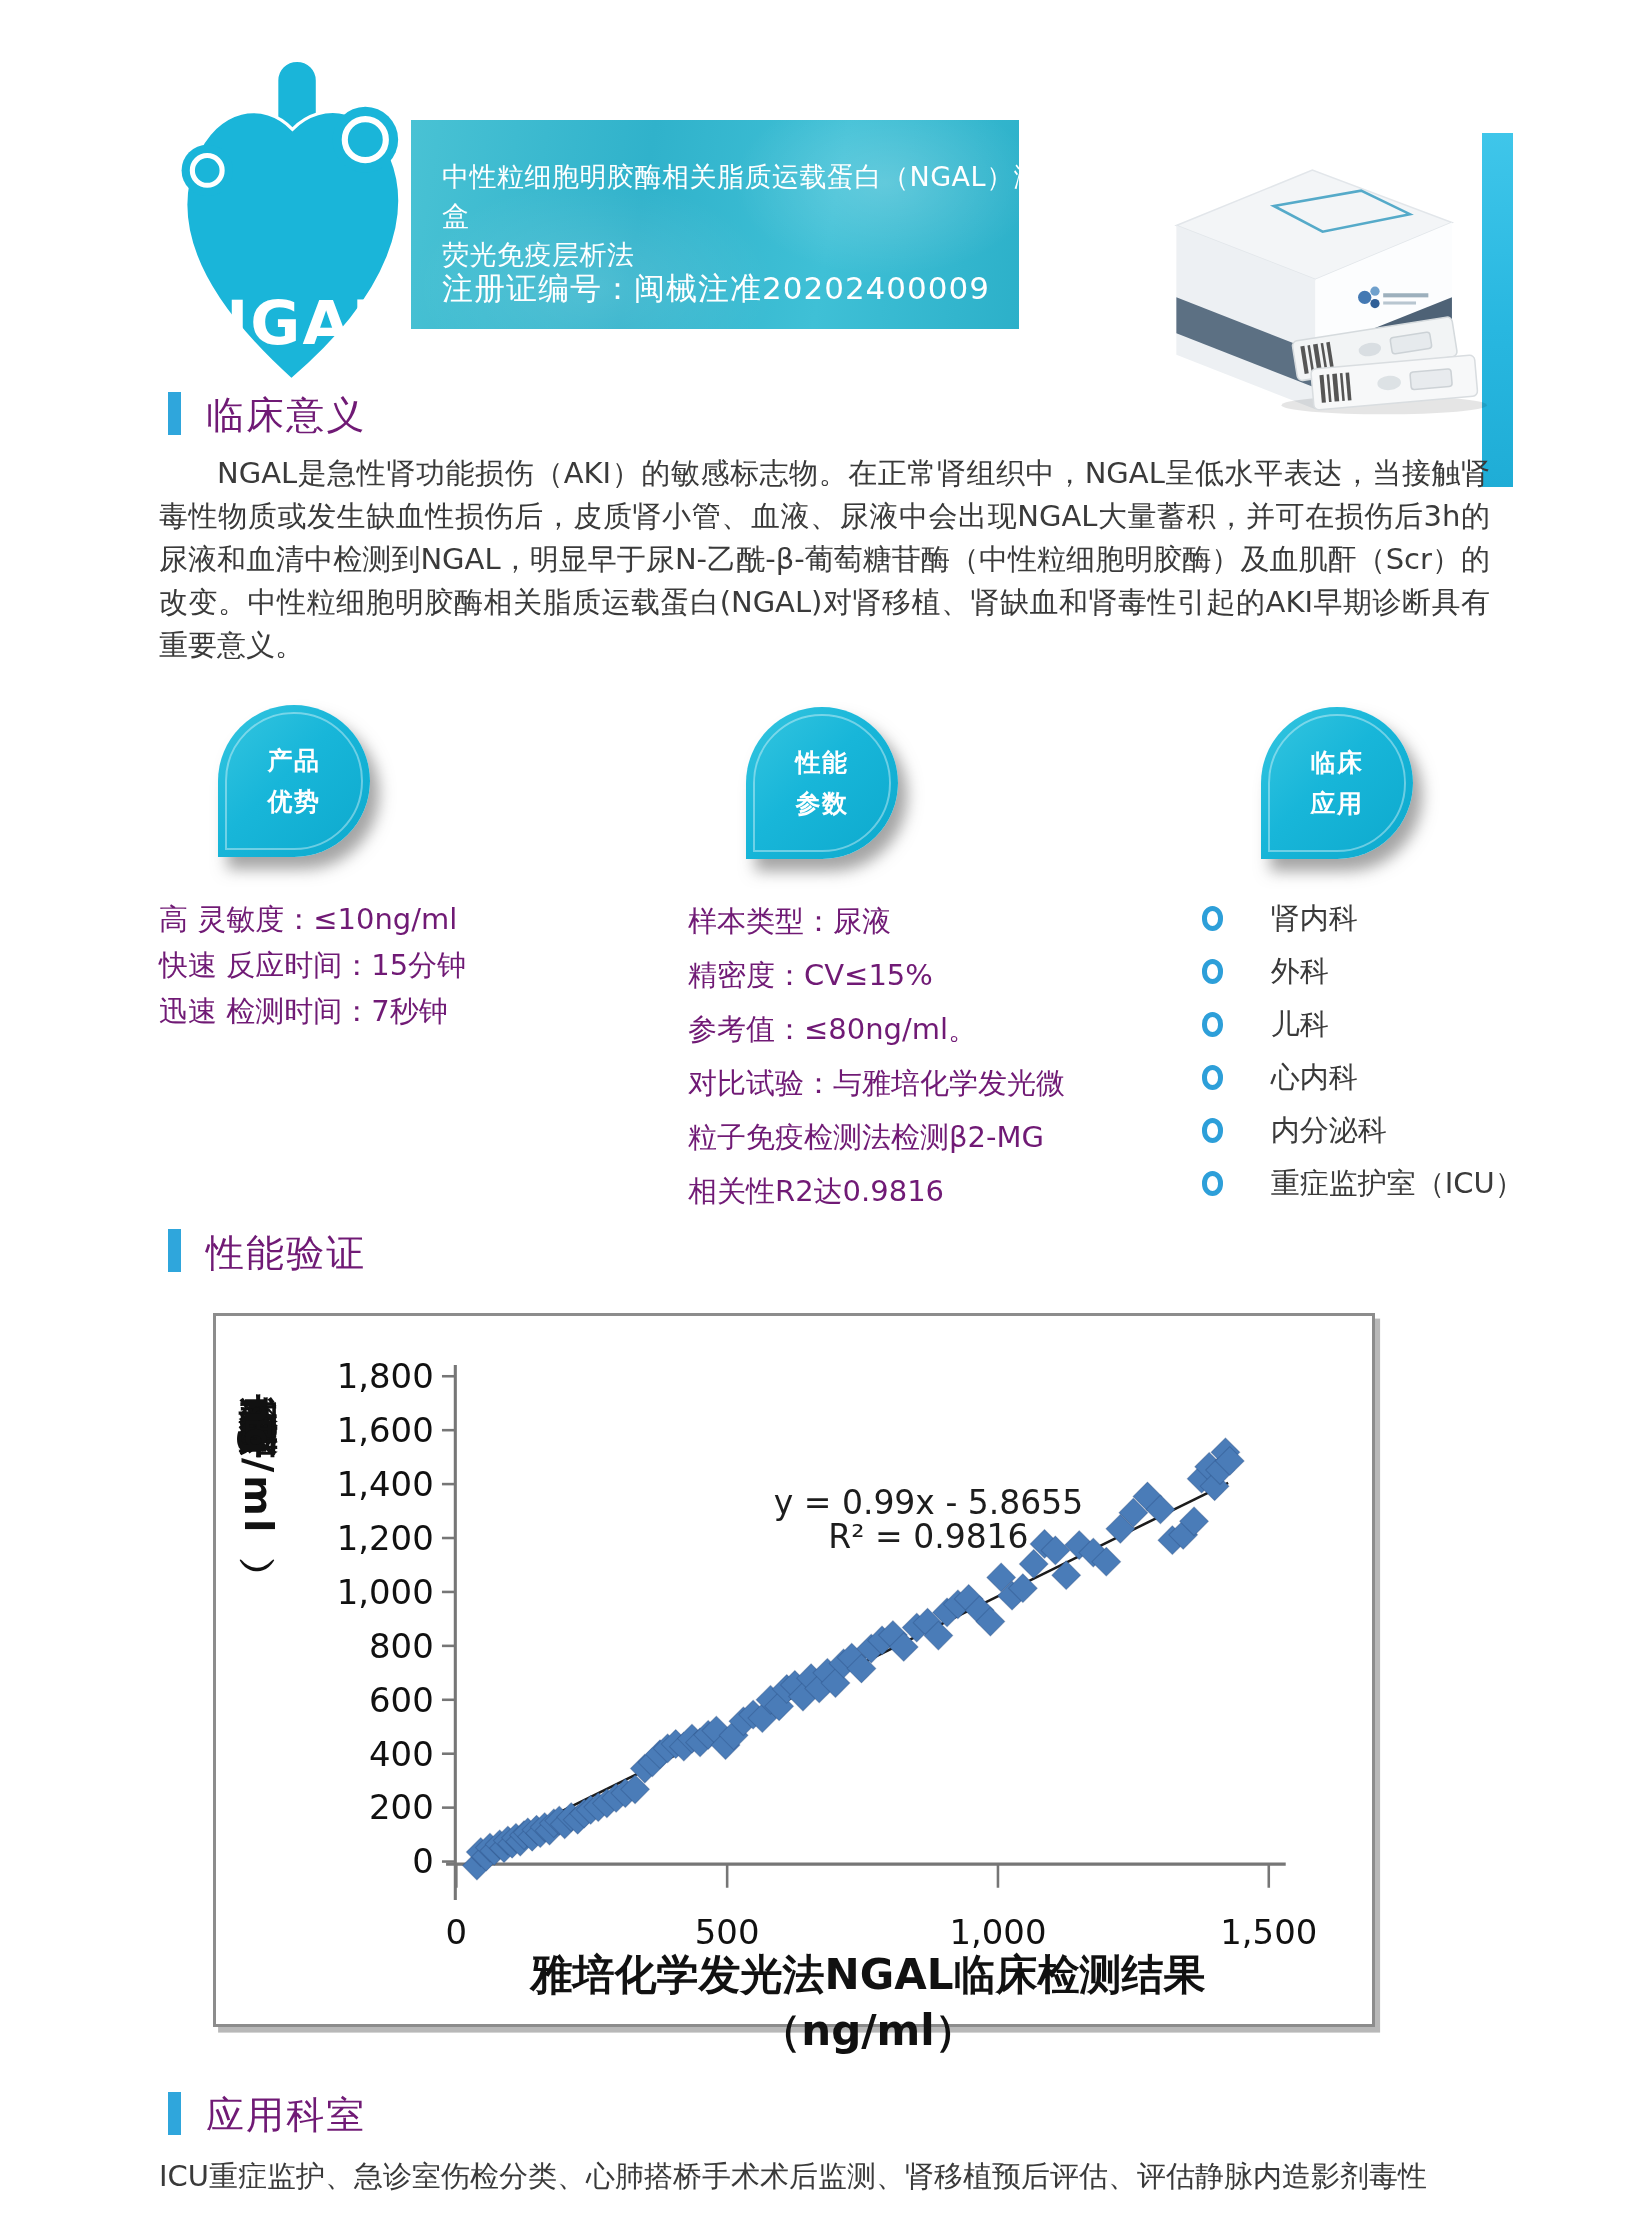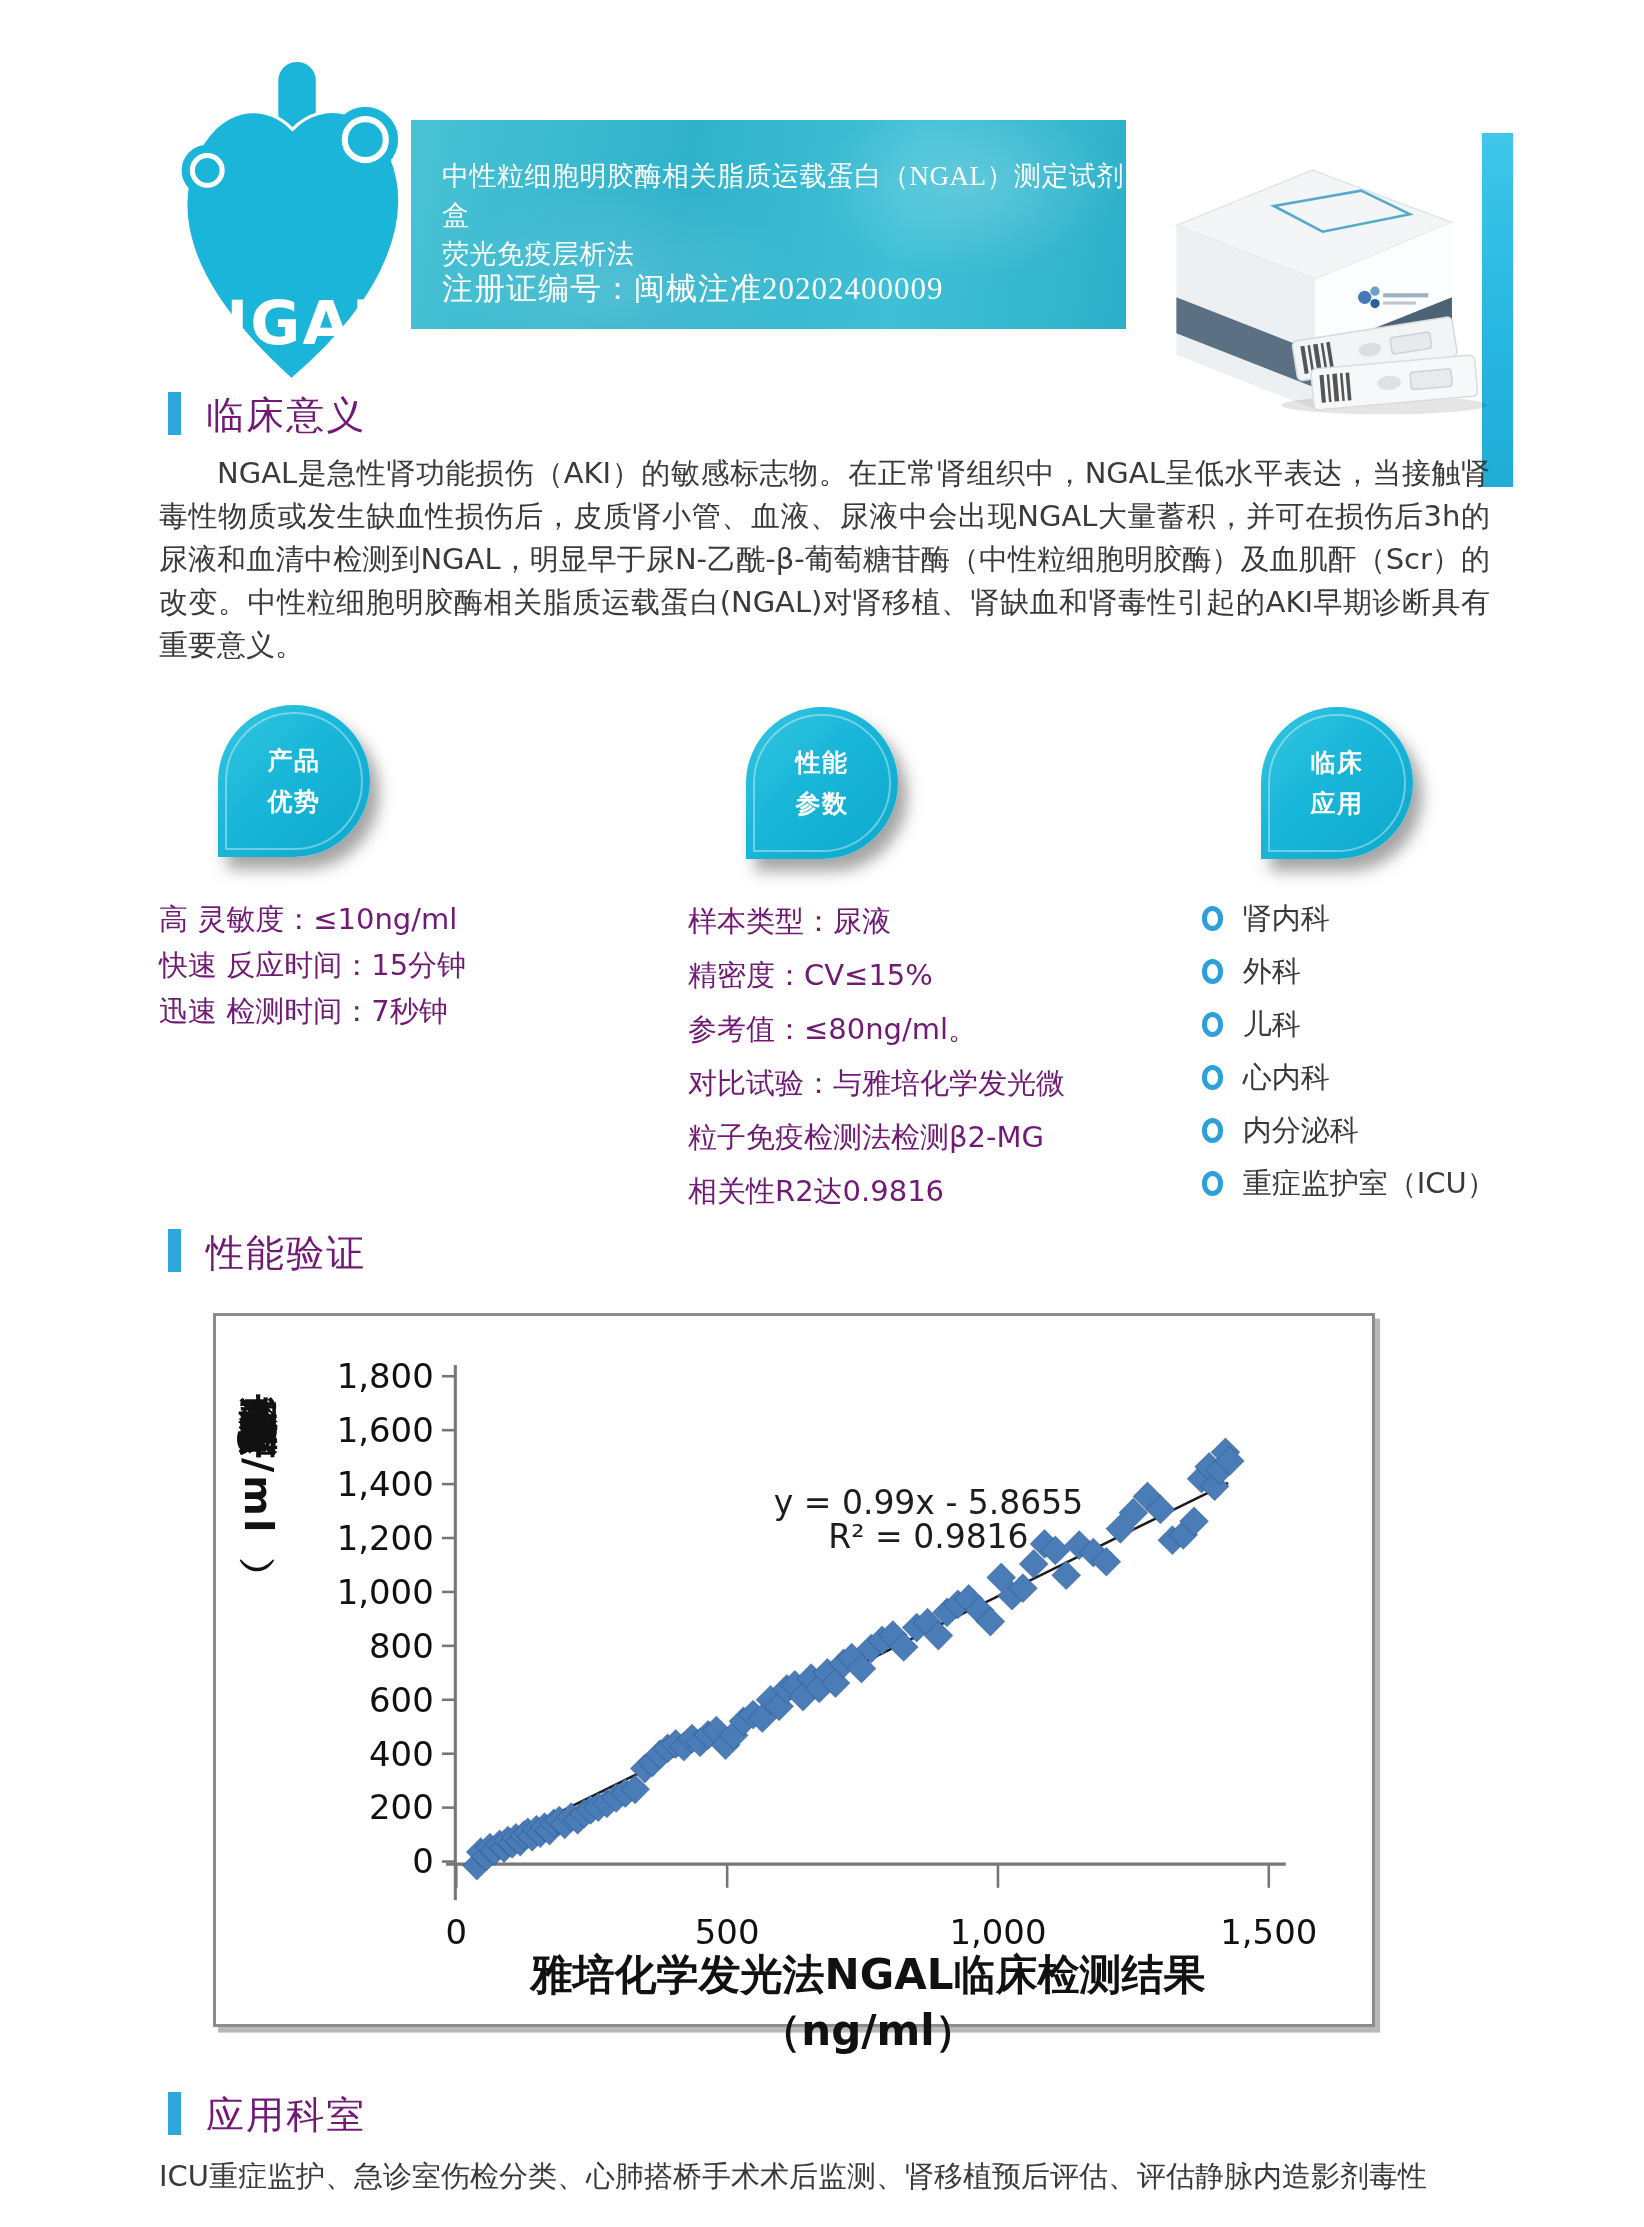--- a/index.html
+++ b/index.html
@@ -1,26 +1,25 @@
 <!DOCTYPE html>
 <html style="font-size:8.2px"><head>
 <meta charset="utf-8">
 <style>
   html,body{margin:0;padding:0;background:#ffffff;}
   body{font-family:"DejaVu Sans","Liberation Sans",sans-serif;color:#3a3a3a;}
   .page{position:relative;width:1644px;height:2227px;background:#ffffff;overflow:hidden;}
   .abs{position:absolute;}
 
   
-  .banner{left:411px;top:120px;width:715px;height:209px;z-index:1;
+  .banner{left:411px;top:120px;width:608px;height:209px;z-index:1;
     background:
       radial-gradient(216px 134px at 78% 30%, rgba(255,255,255,0.20), rgba(255,255,255,0) 70%),
       radial-gradient(257px 154px at 30% 80%, rgba(255,255,255,0.14), rgba(255,255,255,0) 70%),
       linear-gradient(100deg,#49c2d4 0%,#30b2cb 38%,#3fc0d6 68%,#2cb0c9 100%);
-    font-family: Liberation Serif, serif;
   }
   .banner-title{left:31px;top:37px;width:683px;font-size:27px;line-height:39px;color:#ffffff;font-weight:400;letter-spacing:0.5px;}
   .banner-reg{left:31px;top:148px;width:683px;font-size:31px;color:#ffffff;font-weight:400;letter-spacing:1px;}
 
   .heart-logo{left:159px;top:51px;width:272px;height:342px;z-index:2;}
   .heart-logo svg{position:absolute;left:0;top:0;width:100%;height:100%;}
   .logo-text{left:0;top:236px;width:100%;text-align:center;font-size:61px;font-weight:700;color:#ffffff;letter-spacing:2.1px;}
 
   .product-photo{left:1143px;top:128px;width:349px;height:293px;z-index:1;}
   .cyan-stripe{left:1482px;top:133px;width:31px;height:354px;z-index:0;
@@ -40,21 +39,21 @@
     box-shadow:9.2px 12.3px 15.4px rgba(90,90,90,0.55);
     display:flex;align-items:center;justify-content:center;}
   .badge::before{content:"";position:absolute;left:6.7px;top:6.7px;right:6.7px;bottom:6.7px;
     border:2.1px solid rgba(255,255,255,0.38);border-radius:50% 50% 50% 0;}
   .badge-label{text-align:left;font-size:25px;line-height:41px;color:#ffffff;font-weight:700;letter-spacing:1.5px;}
 
   
   .spec-line{font-size:29px;color:#701a75;white-space:nowrap;}
   .col-a .spec-line{height:46px;line-height:46px;}
   .col-b .spec-line{height:54px;line-height:54px;}
-  .app-item{height:53px;display:flex;align-items:center;}
+  .app-item{height:53px;display:flex;align-items:center;gap:28px;}
   .ring{width:11.3px;height:14.4px;border:5.1px solid #2d9fd9;border-radius:50%;margin-right:19.5px;flex:0 0 auto;background:#fff;}
   .app-label{font-size:29px;color:#3a3a3a;white-space:nowrap;}
 
   
   .chart-box{left:213px;top:1313px;width:1156px;height:708px;background:#ffffff;
     border:3.6px solid #8c8c8c;box-shadow:5.1px 5.6px 0 rgba(125,125,125,0.55);}
   .chart-box svg{position:absolute;left:0;top:0;width:100%;height:100%;
     font-family:"DejaVu Sans","Liberation Sans",sans-serif;}
   .y-axis-title{left:15.4px;top:46px;height:606px;writing-mode:vertical-rl;text-orientation:mixed;
     font-size:39px;font-weight:700;color:#111;letter-spacing:3.1px;}

